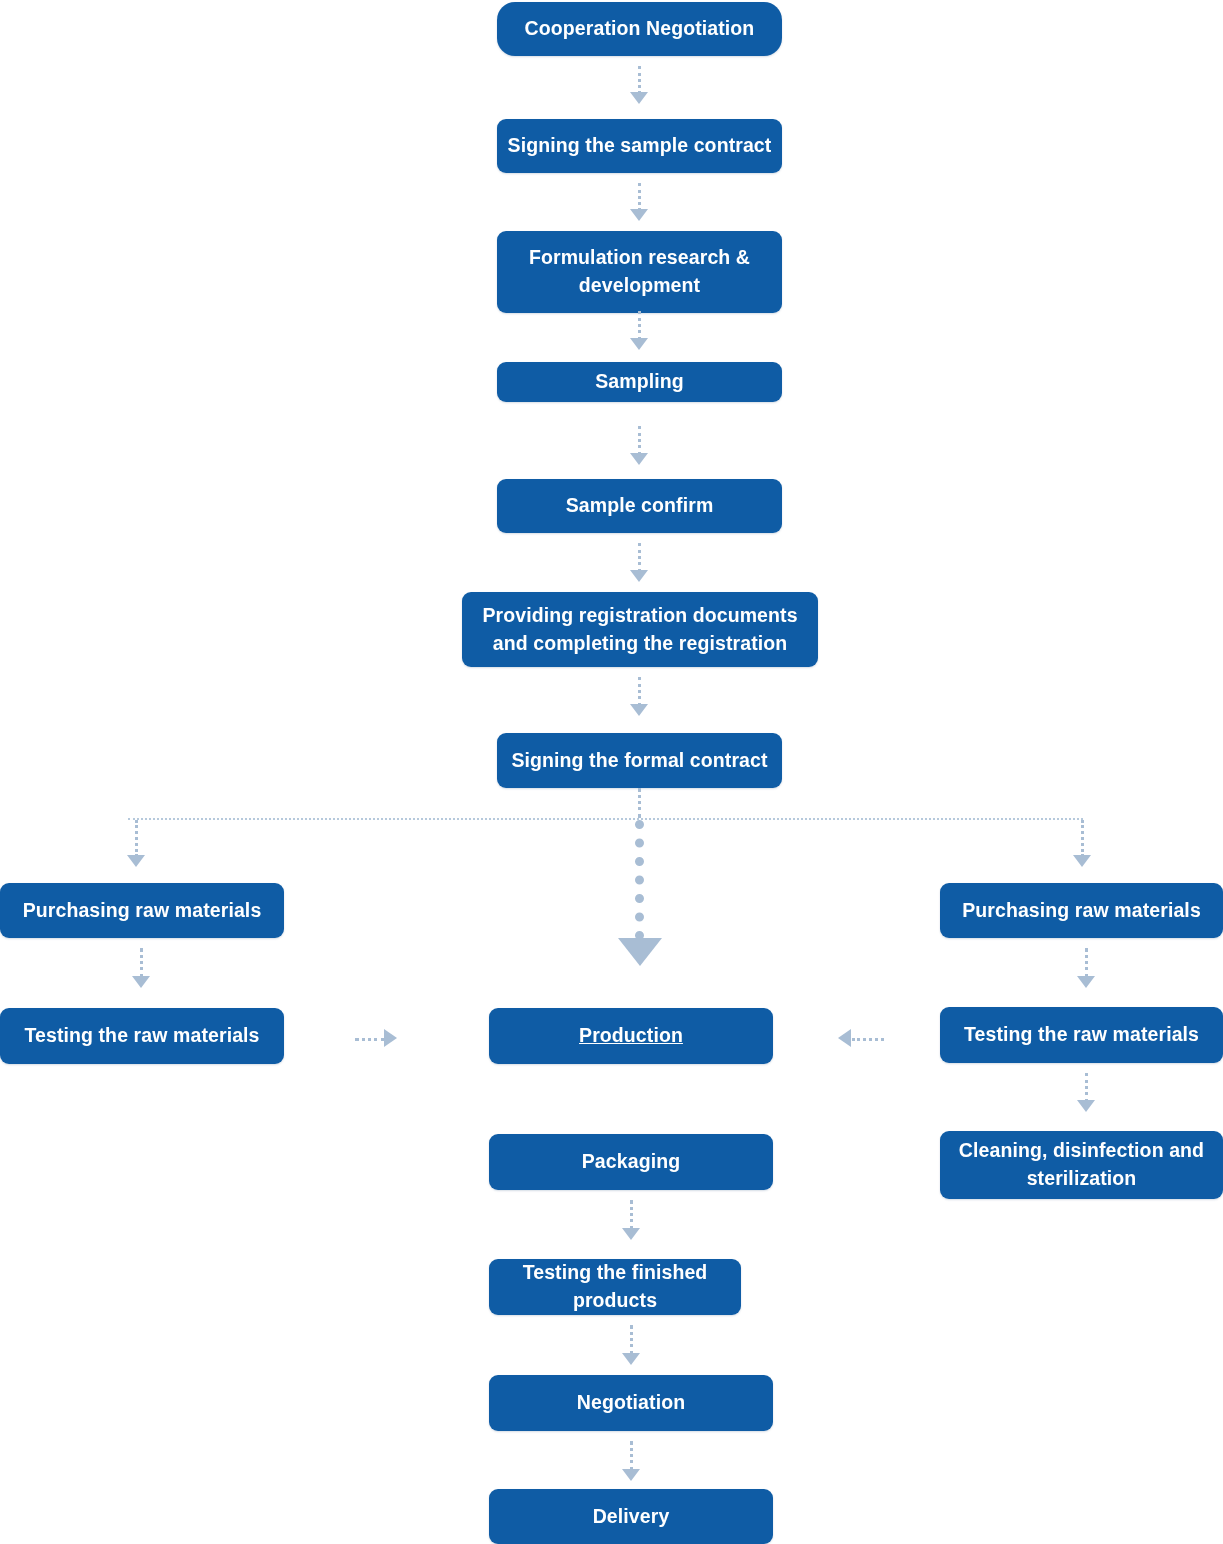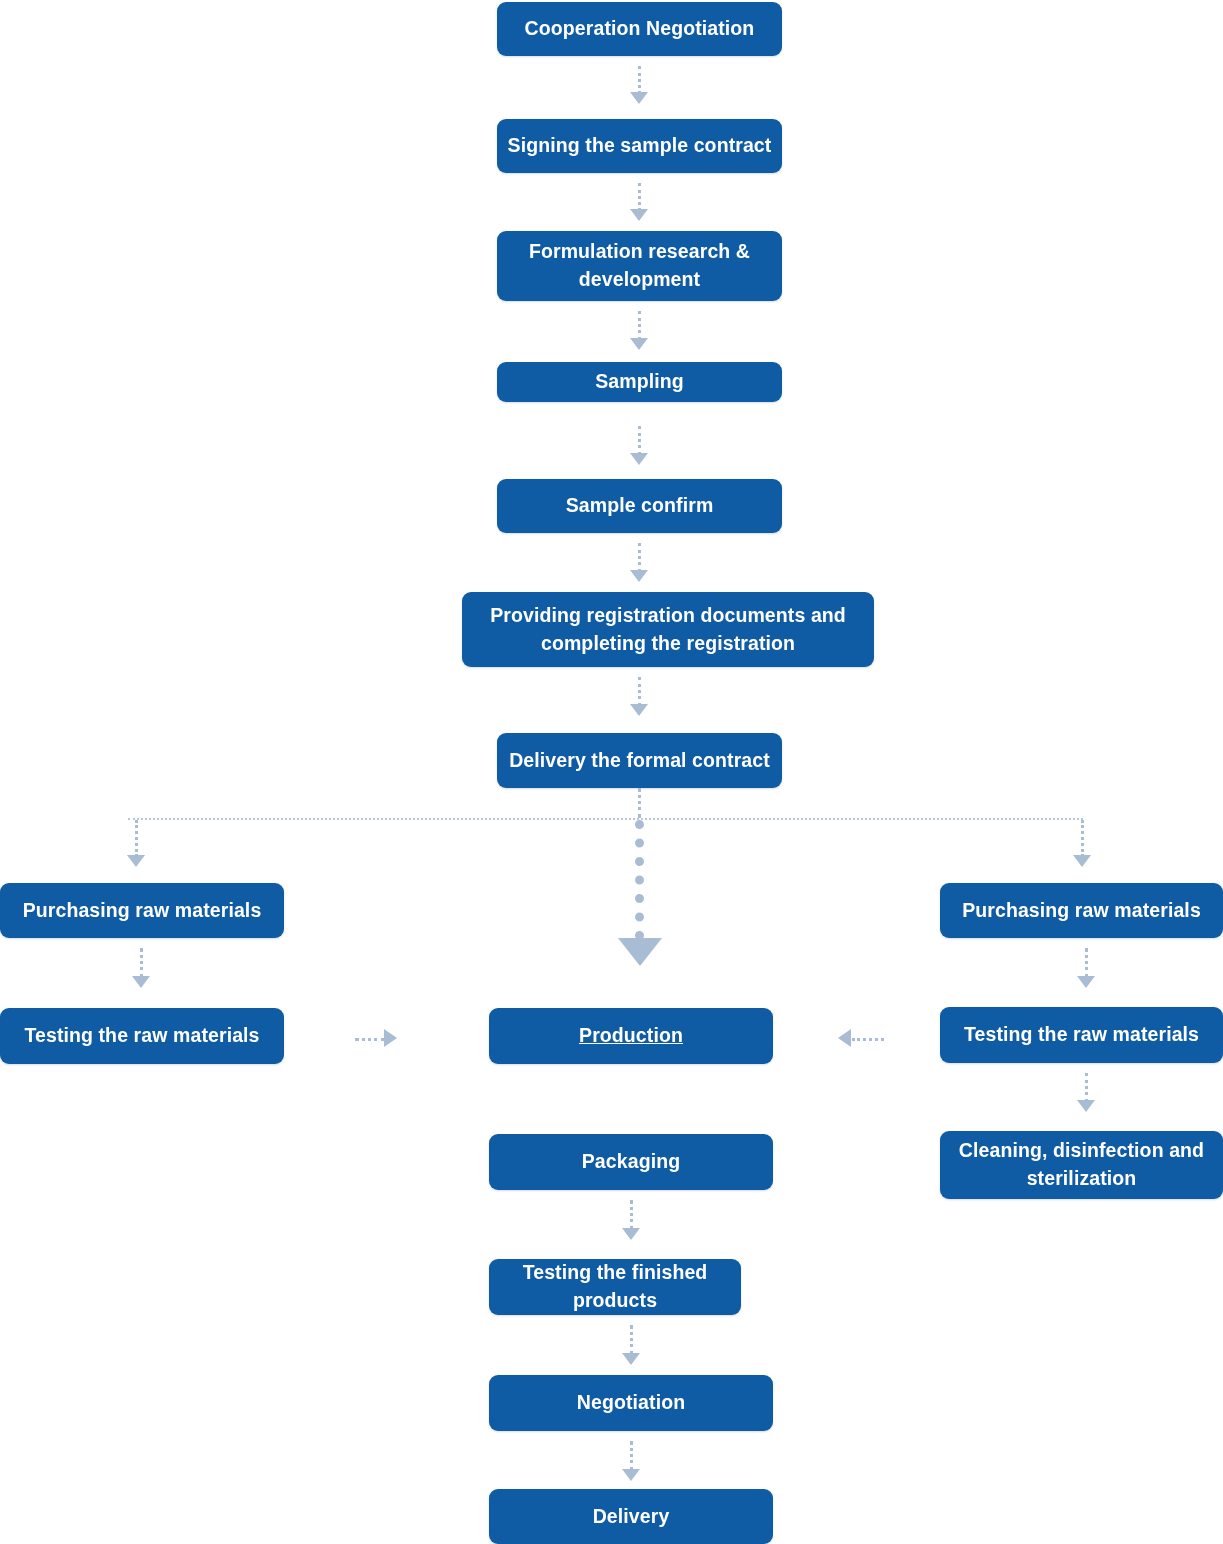--- a/index.html
+++ b/index.html
@@ -102,39 +102,39 @@
     border-left: 22px solid transparent;
     border-right: 22px solid transparent;
     border-top: 28px solid #a8bdd4;
   }
 </style>
 </head>
 <body>
 
 <div id="flow-root">
 
-  <div class="node" style="left:497px; top:2px; width:285px; height:54px;">
+  <div class="node" style="left:497px; top:2px; width:285px; height:54px;border-radius:18px;">
     <span>Cooperation Negotiation</span>
   </div>
 
   <div class="conn">
     <div class="v-dots" style="left:638px; top:66px; height:28px;"></div>
     <div class="arrow-down" style="left:630px; top:92px;"></div>
   </div>
 
   <div class="node" style="left:497px; top:119px; width:285px; height:54px;">
     <span>Signing the sample contract</span>
   </div>
 
   <div class="conn">
     <div class="v-dots" style="left:638px; top:183px; height:28px;"></div>
     <div class="arrow-down" style="left:630px; top:209px;"></div>
   </div>
 
-  <div class="node" style="left:497px; top:231px; width:285px; height:70px;">
+  <div class="node" style="left:497px; top:231px; width:285px; height:82px;">
     <span>Formulation research &amp; development</span>
   </div>
 
   <div class="conn">
     <div class="v-dots" style="left:638px; top:311px; height:29px;"></div>
     <div class="arrow-down" style="left:630px; top:338px;"></div>
   </div>
 
   <div class="node" style="left:497px; top:362px; width:285px; height:40px;">
     <span>Sampling</span>
@@ -147,31 +147,31 @@
 
   <div class="node" style="left:497px; top:479px; width:285px; height:54px;">
     <span>Sample confirm</span>
   </div>
 
   <div class="conn">
     <div class="v-dots" style="left:638px; top:543px; height:29px;"></div>
     <div class="arrow-down" style="left:630px; top:570px;"></div>
   </div>
 
-  <div class="node" style="left:462px; top:592px; width:412px; height:75px;">
+  <div class="node" style="left:462px; top:592px; width:356px; height:75px;">
     <span>Providing registration documents and completing the registration</span>
   </div>
 
   <div class="conn">
     <div class="v-dots" style="left:638px; top:677px; height:29px;"></div>
     <div class="arrow-down" style="left:630px; top:704px;"></div>
   </div>
 
   <div class="node" style="left:497px; top:733px; width:285px; height:55px;">
-    <span>Delivery the formal contract</span>
+    <span>Signing the formal contract</span>
   </div>
 
   <div class="conn">
     <div class="v-dots" style="left:638px; top:788px; height:30px;"></div>
   </div>
 
   <div class="conn">
     <div class="h-dots-thin" style="left:128px; top:818px; width:955px;"></div>
   </div>
 

